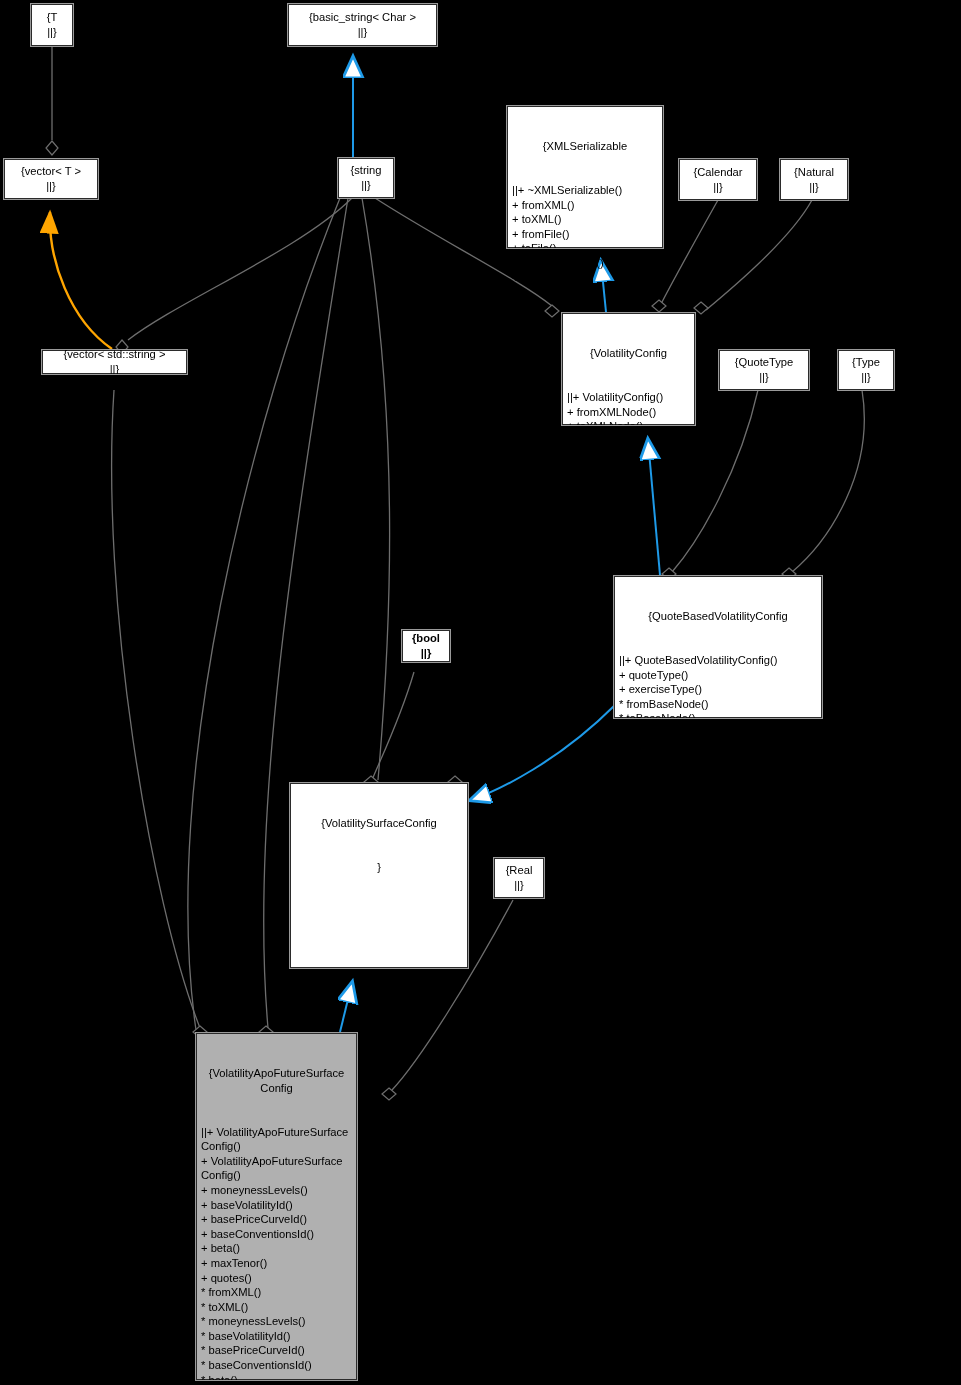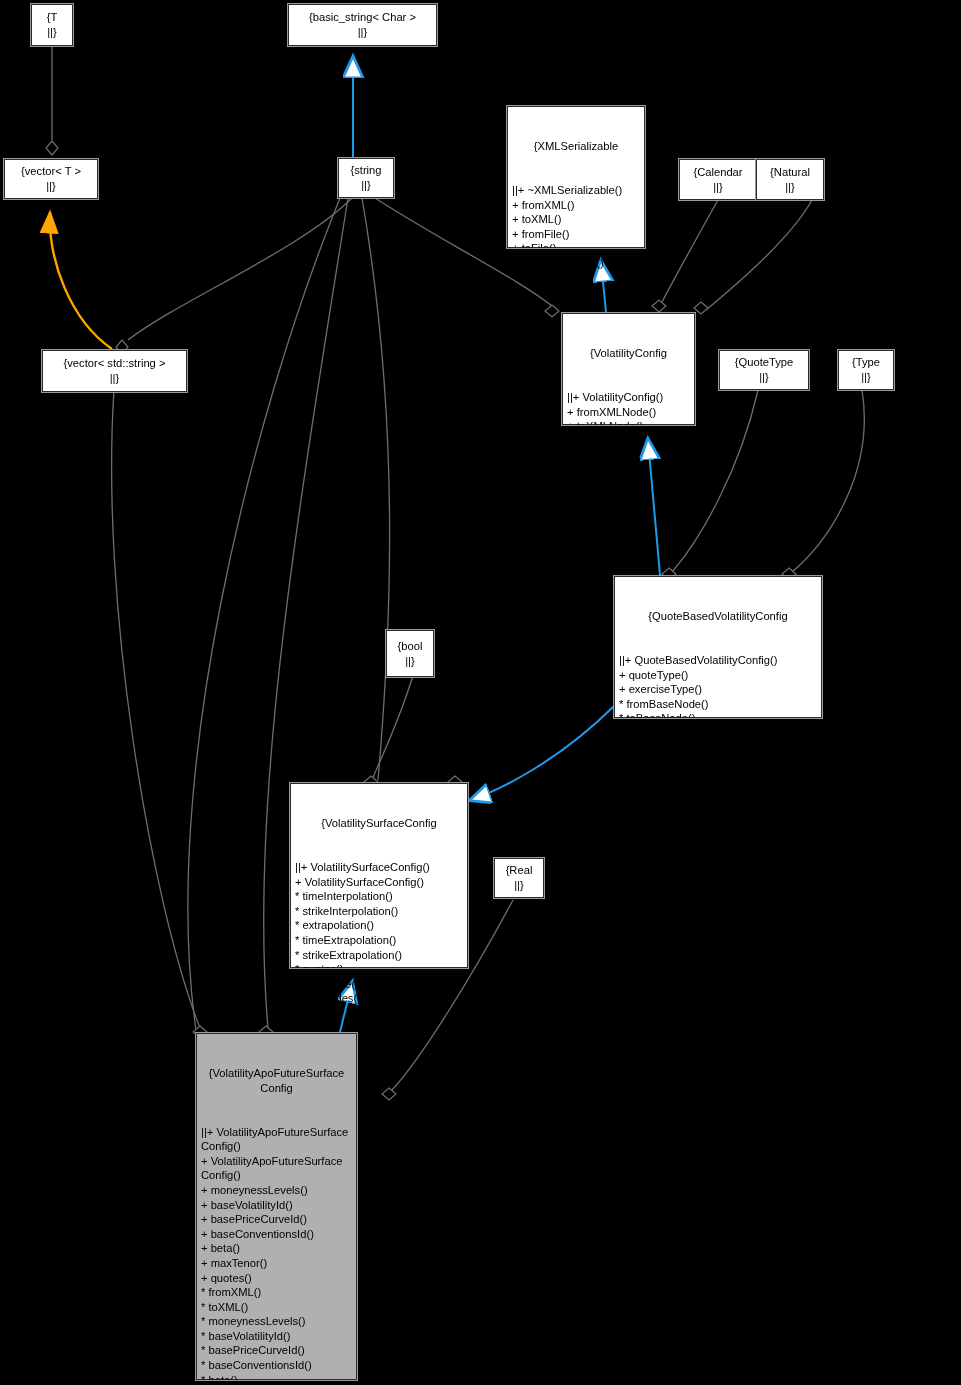--- a/index.html
+++ b/index.html
@@ -88,56 +88,56 @@
   <div class="node small" style="left:4px;top:159px;width:94px;height:40px;">
     <span>{vector&lt; T &gt;</span>
     <span>||}</span>
   </div>
 
   <div class="node small" style="left:338px;top:158px;width:56px;height:40px;">
     <span>{string</span>
     <span>||}</span>
   </div>
 
-  <div class="node small" style="left:42px;top:350px;width:145px;height:42px;">
+  <div class="node small" style="left:42px;top:350px;width:145px;height:24px;">
     <span>{vector&lt; std::string &gt;</span>
     <span>||}</span>
   </div>
 
   <div class="node small" style="left:679px;top:159px;width:78px;height:41px;">
     <span>{Calendar</span>
     <span>||}</span>
   </div>
 
-  <div class="node small" style="left:756px;top:159px;width:68px;height:41px;">
+  <div class="node small" style="left:780px;top:159px;width:68px;height:41px;">
     <span>{Natural</span>
     <span>||}</span>
   </div>
 
   <div class="node small" style="left:719px;top:350px;width:90px;height:40px;">
     <span>{QuoteType</span>
     <span>||}</span>
   </div>
 
   <div class="node small" style="left:838px;top:350px;width:56px;height:40px;">
     <span>{Type</span>
     <span>||}</span>
   </div>
 
-  <div class="node small" style="left:386px;top:630px;width:48px;height:47px;">
+  <div class="node small" style="left:402px;top:630px;width:48px;height:32px;font-weight:bold;">
     <span>{bool</span>
     <span>||}</span>
   </div>
 
   <div class="node small" style="left:494px;top:858px;width:50px;height:40px;">
     <span>{Real</span>
     <span>||}</span>
   </div>
 
-  <div class="node pad" style="left:507px;top:106px;width:138px;height:142px;">
+  <div class="node pad" style="left:507px;top:106px;width:156px;height:142px;">
     <div class="title">{XMLSerializable</div>
     <div class="members">||+ ~XMLSerializable()
 + fromXML()
 + toXML()
 + fromFile()
 + toFile()
 + fromXMLString()
 + toXMLString()</div>
     <div class="closer">}</div>
   </div>
@@ -159,30 +159,20 @@
 + exerciseType()
 * fromBaseNode()
 * toBaseNode()
 * quoteType()
 * exerciseType()</div>
     <div class="closer">}</div>
   </div>
 
   <div class="node pad" style="left:290px;top:783px;width:178px;height:185px;">
     <div class="title">{VolatilitySurfaceConfig</div>
-    <div class="members">||+ VolatilitySurfaceConfig()
-+ VolatilitySurfaceConfig()
-* timeInterpolation()
-* strikeInterpolation()
-* extrapolation()
-* timeExtrapolation()
-* strikeExtrapolation()
-* quotes()
-* fromNode()
-* addNodes()</div>
     <div class="closer">}</div>
   </div>
 
   <div class="node pad gray" style="left:196px;top:1033px;width:161px;height:347px;">
     <div class="title">{VolatilityApoFutureSurface
 Config</div>
     <div class="members">||+ VolatilityApoFutureSurface
 Config()
 + VolatilityApoFutureSurface
 Config()

